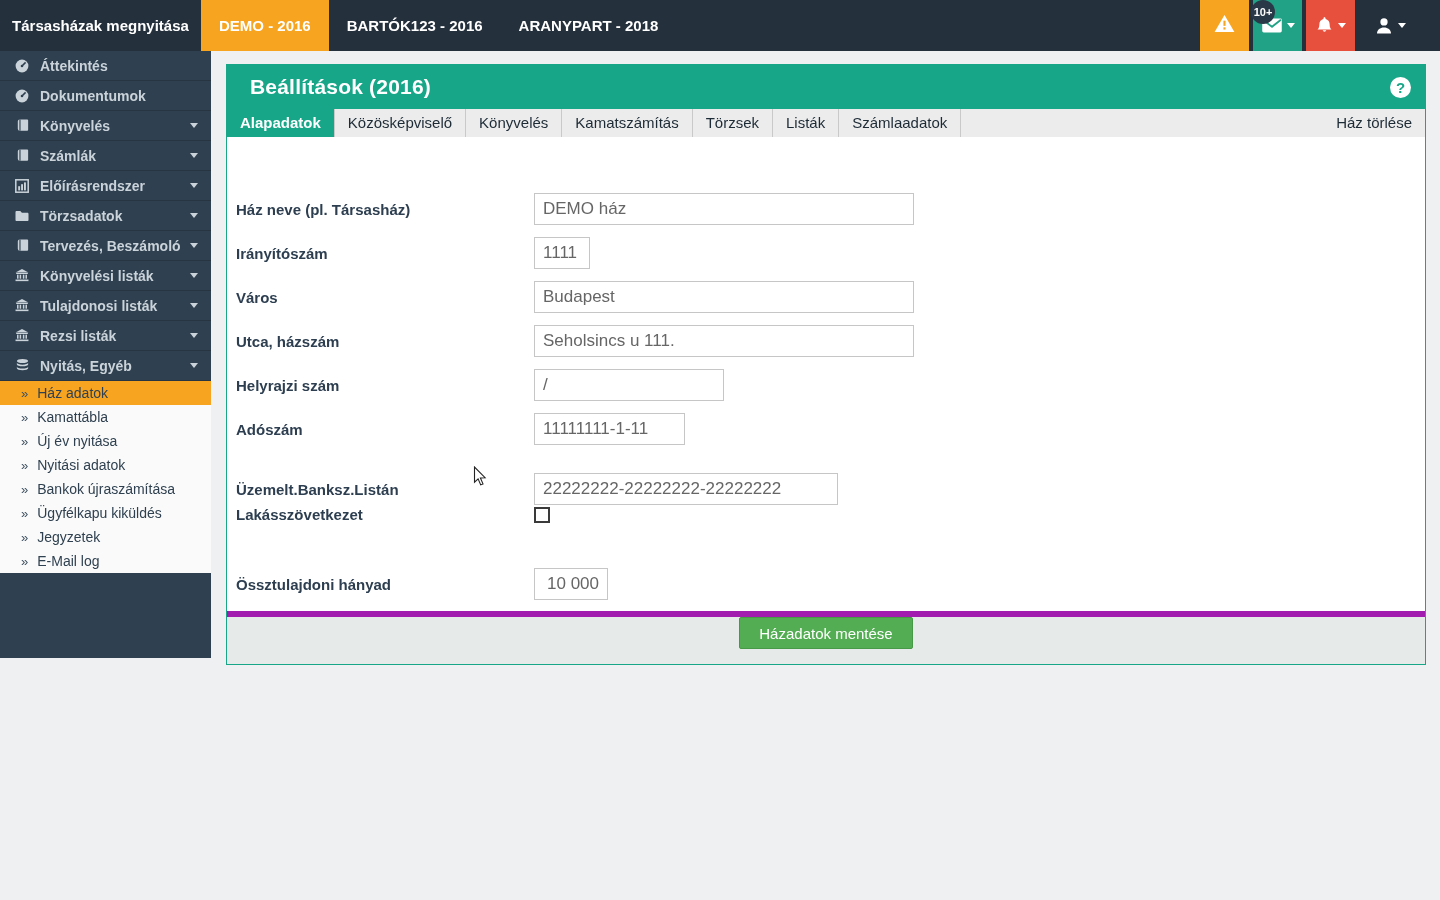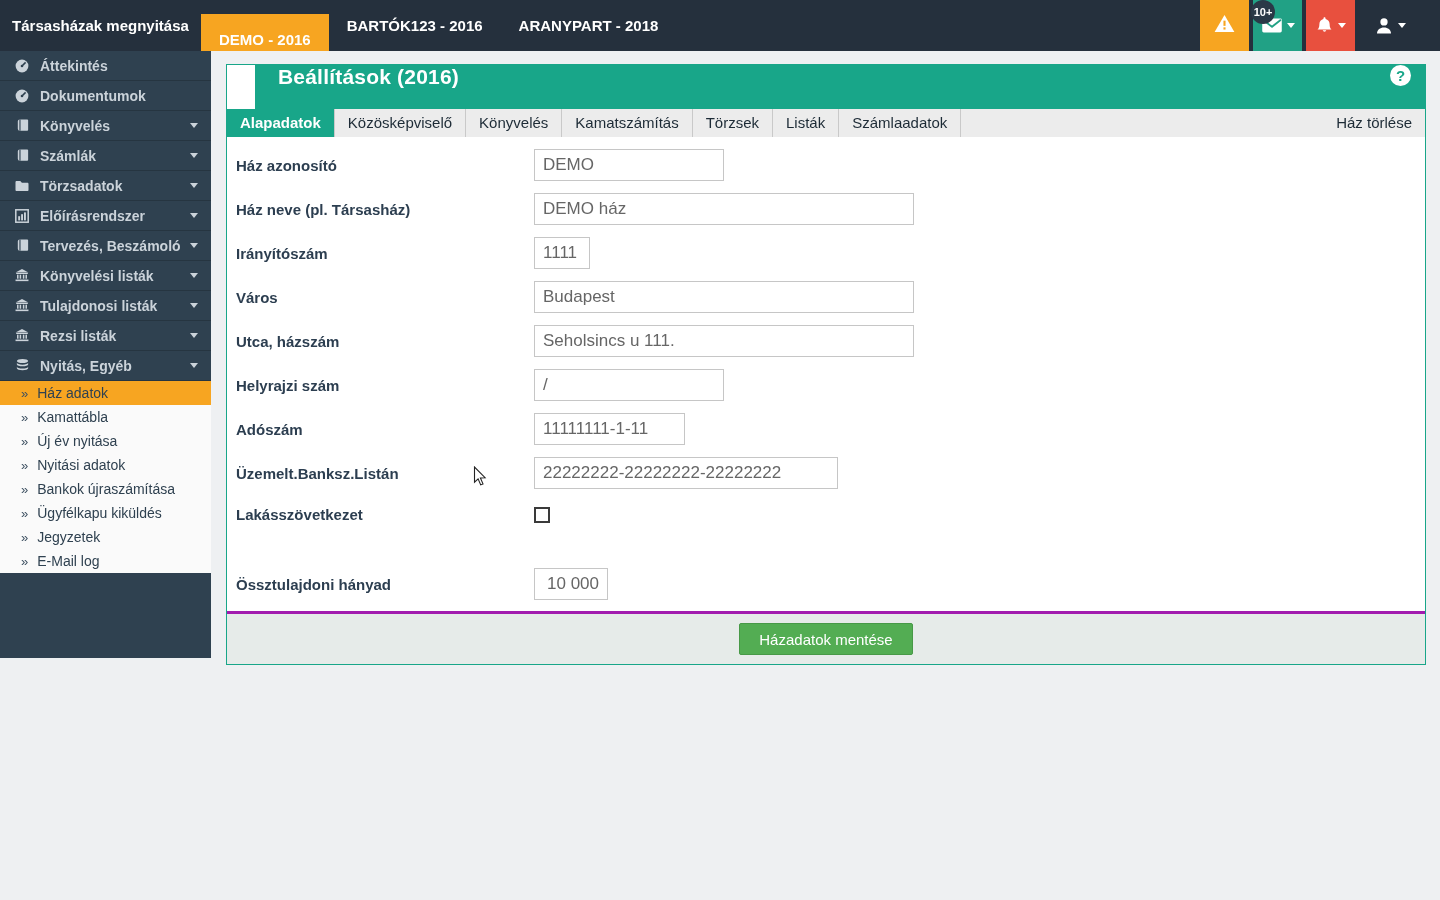--- a/index.html
+++ b/index.html
@@ -9,21 +9,21 @@
     background:#eef0f2;
     font-family:"Liberation Sans", sans-serif;
   }
 
   
   .topbar { position:absolute; top:0; left:0; width:1440px; height:51px; background:#25303d; display:flex; z-index:5; }
   .tb-title { width:201px; height:51px; display:flex; align-items:center; justify-content:center;
               color:#fff; font-size:15px; font-weight:bold; }
   .tb-tabs { display:flex; }
   .tb-tab { padding:0 18px; line-height:51px; color:#fff; font-size:15px; font-weight:bold; cursor:default; }
-  .tb-tab.active { background:#f7a521;margin-top:14px; }
+  .tb-tab.active { background:#f7a521; }
   .tb-actions { margin-left:auto; display:flex; margin-right:26px; }
   .action-btn { width:49px; height:51px; display:flex; align-items:center; justify-content:center; position:relative; }
   .action-warning { background:#f7a521; margin-right:4px; }
   .action-mail { background:#21a185; margin-right:4px; }
   .action-bell { background:#e8503e; margin-right:10px; }
   .action-user { background:transparent; }
   .badge { position:absolute; top:0px; left:-2px; width:24px; height:24px; border-radius:50%;
            background:#2a3947; color:#fff; font-size:11px; font-weight:bold;
            display:flex; align-items:center; justify-content:center; z-index:2; }
   .caret-w { width:0; height:0; border-left:4px solid transparent; border-right:4px solid transparent;
@@ -40,46 +40,46 @@
                border-top:5px solid #cbd3da; }
   .submenu { background:#fafafa; }
   .sub-item { height:24px; display:flex; align-items:center; padding-left:21px;
               color:#2f4150; font-size:14px; cursor:default; }
   .sub-item .chev { margin-right:9px; font-size:13px; color:#3c4f60; }
   .sub-item.active { background:#f7a521; }
 
   
   .panel { position:absolute; left:226px; top:64px; width:1200px; background:#fff;
            border:1px solid #18a689; }
-  .panel-header { height:44px; background:#18a689; display:flex; align-items:flex-start;
-                  padding:0 14px 0 23px;margin-left:28px; }
+  .panel-header { height:44px; background:#18a689; display:flex; align-items:center;
+                  padding:0 14px 0 23px; }
   .panel-title { color:#fff; font-size:21px; font-weight:600; letter-spacing:0.2px; }
   .help-circle { margin-left:auto; width:21px; height:21px; border-radius:50%; background:#fff;
                  color:#18a689; font-size:15px; font-weight:bold;
                  display:flex; align-items:center; justify-content:center; }
 
   .tabbar { height:28px; background:#ececec; display:flex; font-size:15px; color:#1d2b36;text-align:right; }
   .tab { line-height:28px; padding:0 13px; border-right:1px solid #c9c9c9; cursor:default; }
   .tab.active { background:#18a689; color:#fff; font-weight:bold; }
   .delete-link { margin-left:auto; line-height:28px; padding-right:13px; cursor:default; }
 
   .form-area { position:relative; height:474px; background:#fff; }
   .frow { position:absolute; left:9px; display:flex; align-items:center; }
   .frow label { width:298px; font-size:15px; font-weight:bold; color:#2c3e50; }
   .frow input[type="text"] { height:32px; border:1px solid #c6c6c6; background:#fff;
                 padding:0 8px; font-size:17px; color:#666;
                 font-family:"Liberation Sans", sans-serif; }
   .r1{top:12px} .r2{top:56px} .r3{top:100px} .r4{top:144px} .r5{top:188px}
-  .r6{top:232px} .r7{top:276px} .r8{top:320px} .r9{top:369px} .r10{top:431px}
+  .r6{top:232px} .r7{top:276px} .r8{top:336px} .r9{top:369px} .r10{top:431px}
   .w190{width:190px} .w380{width:380px} .w56{width:56px} .w151{width:151px} .w304{width:304px}
   .w94{width:74px; text-align:right;}
   .cbx { width:16px; height:16px; border:2px solid #3a3a3a; background:#fff; appearance:none; }
 
-  .panel-footer { height:53px; background:#e6ebe9; border-top:3px solid #a21caf;
-                  display:flex; align-items:center; justify-content:center; }
+  .panel-footer { height:53px; background:#e6ebe9; border-top:6px solid #a21caf;
+                  display:flex; align-items:flex-start; justify-content:center; }
   .save-btn { height:32px; padding:0 19px; background:#53ad53; border:1px solid #479947;
               border-radius:2px; color:#fff; font-size:15px;
               font-family:"Liberation Sans", sans-serif; cursor:default; }
 
   .cursor { position:absolute; left:473px; top:466px; z-index:50; }
 </style>
 </head>
 <body>
 
 <div class="topbar">
@@ -166,36 +166,36 @@
           <path fill="currentColor" d="M5 1.5h8a1 1 0 0 1 1 1v10a1 1 0 0 1-1 1H5a2 2 0 0 1-2-2v-8a2 2 0 0 1 2-2z"></path>
           <line x1="5.3" y1="1.5" x2="5.3" y2="13.5" stroke="#2f4150" stroke-width="1.2"></line>
         </svg>
       </span>
     <span>Számlák</span>
     <span class="nav-caret"></span>
   </div>
   <div class="nav-item">
     <span class="nav-icon">
         <svg width="16" height="16" viewBox="0 0 16 16">
-          <path fill="currentColor" d="M1.5 4.1c0-.6.5-1.1 1.1-1.1h3.7l1.6 1.7h5.5c.6 0 1.1.5 1.1 1.1v6.1c0 .6-.5 1.1-1.1 1.1H2.6c-.6 0-1.1-.5-1.1-1.1z"></path>
-        </svg>
-      </span>
-    <span>Törzsadatok</span>
-    <span class="nav-caret"></span>
-  </div>
-  <div class="nav-item">
-    <span class="nav-icon">
-        <svg width="16" height="16" viewBox="0 0 16 16">
           <rect x="1.8" y="1.8" width="12.4" height="12.4" fill="none" stroke="currentColor" stroke-width="1.5"></rect>
           <rect x="4.2" y="8.2" width="1.9" height="4.2" fill="currentColor"></rect>
           <rect x="7.1" y="6.2" width="1.9" height="6.2" fill="currentColor"></rect>
           <rect x="10" y="4.4" width="1.9" height="8" fill="currentColor"></rect>
         </svg>
       </span>
     <span>Előírásrendszer</span>
+    <span class="nav-caret"></span>
+  </div>
+  <div class="nav-item">
+    <span class="nav-icon">
+        <svg width="16" height="16" viewBox="0 0 16 16">
+          <path fill="currentColor" d="M1.5 4.1c0-.6.5-1.1 1.1-1.1h3.7l1.6 1.7h5.5c.6 0 1.1.5 1.1 1.1v6.1c0 .6-.5 1.1-1.1 1.1H2.6c-.6 0-1.1-.5-1.1-1.1z"></path>
+        </svg>
+      </span>
+    <span>Törzsadatok</span>
     <span class="nav-caret"></span>
   </div>
   <div class="nav-item">
     <span class="nav-icon">
         <svg width="15" height="15" viewBox="0 0 16 16">
           <path fill="currentColor" d="M5 1.5h8a1 1 0 0 1 1 1v10a1 1 0 0 1-1 1H5a2 2 0 0 1-2-2v-8a2 2 0 0 1 2-2z"></path>
           <line x1="5.3" y1="1.5" x2="5.3" y2="13.5" stroke="#2f4150" stroke-width="1.2"></line>
         </svg>
       </span>
     <span>Tervezés, Beszámoló</span>
@@ -313,24 +313,20 @@
     <div class="tab">Közösképviselő</div>
     <div class="tab">Könyvelés</div>
     <div class="tab">Kamatszámítás</div>
     <div class="tab">Törzsek</div>
     <div class="tab">Listák</div>
     <div class="tab">Számlaadatok</div>
     <div class="delete-link">Ház törlése</div>
   </div>
 
   <div class="form-area">
-    <div class="frow r1">
-      <label>Ház azonosító</label>
-      <input type="text" class="w190" value="DEMO" style="">
-    </div>
     <div class="frow r2">
       <label>Ház neve (pl. Társasház)</label>
       <input type="text" class="w380" value="DEMO ház" style="">
     </div>
     <div class="frow r3">
       <label>Irányítószám</label>
       <input type="text" class="w56" value="1111" style="">
     </div>
     <div class="frow r4">
       <label>Város</label>

